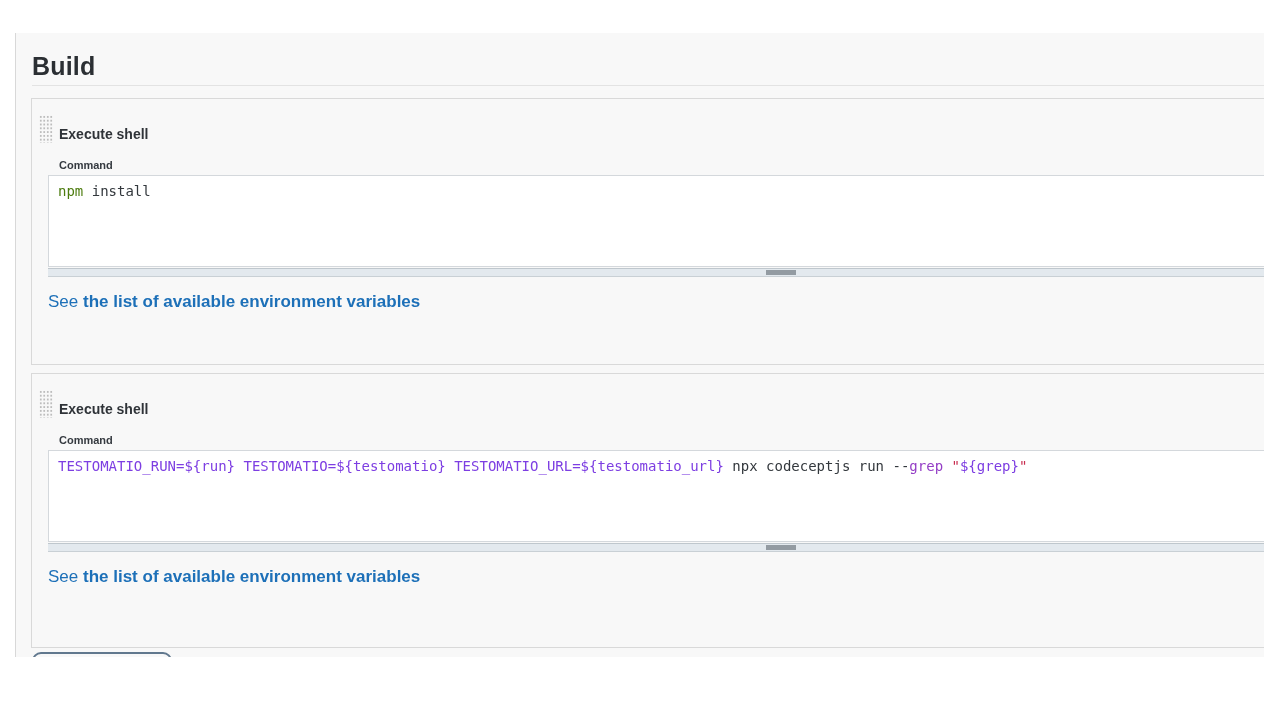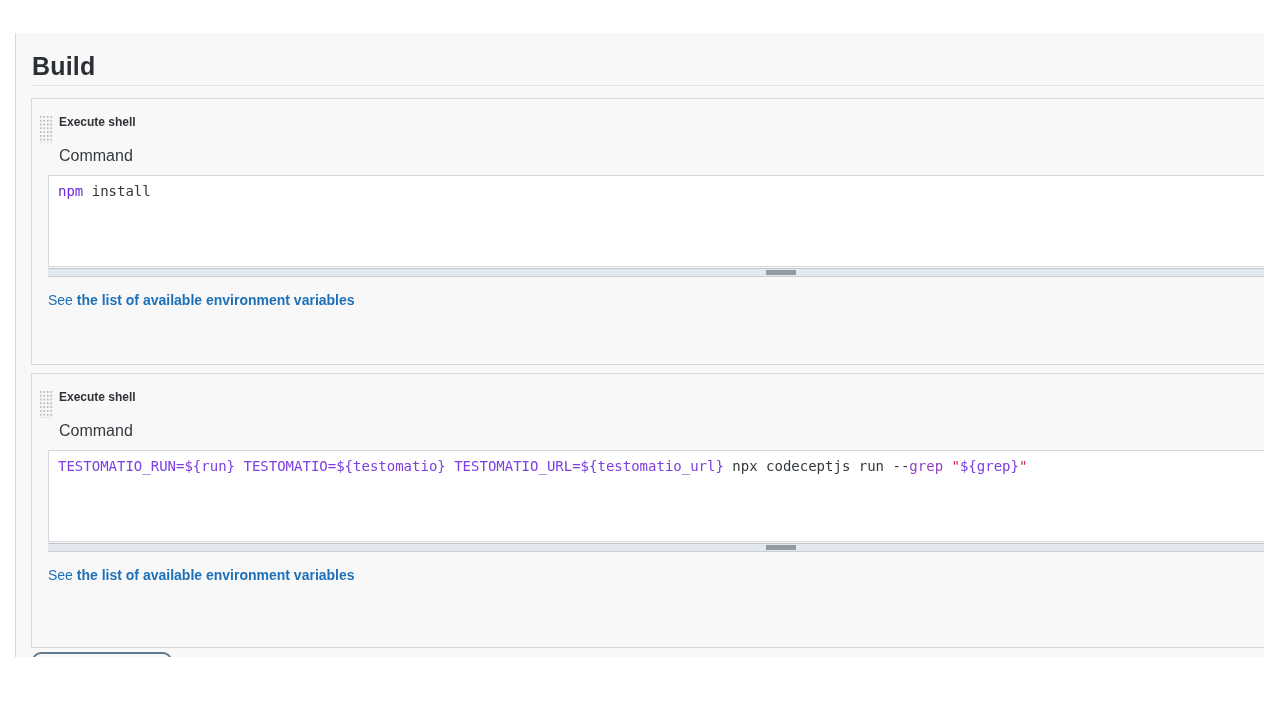--- a/index.html
+++ b/index.html
@@ -26,45 +26,45 @@
   }
   .panel-1{top:65px;height:267px;}
   .panel-2{top:340px;height:275px;}
   .drag-handle{
     position:absolute;left:7px;top:16px;width:14px;height:28px;
     background-image:radial-gradient(#bdbdbd 1px, transparent 1.1px);
     background-size:3.5px 3.8px;
     cursor:grab;
   }
   .step-title{
-    position:absolute;left:27px;top:16px;
-    font-size:12px;font-weight:700;color:#2f3338;
+    position:absolute;left:27px;top:27px;
+    font-size:14px;font-weight:700;color:#2f3338;
   }
   .field-label{
-    position:absolute;left:27px;top:48px;
-    font-size:16px;font-weight:400;color:#353a40;
+    position:absolute;left:27px;top:60px;
+    font-size:11px;font-weight:700;color:#353a40;
   }
   .code-box{
     position:absolute;left:16px;top:76px;width:1466px;height:92px;
     background:#ffffff;border:1px solid #d4d8dc;box-sizing:border-box;
     font-family:"DejaVu Sans Mono", monospace;font-size:14px;line-height:19px;
     padding:6px 9px;white-space:pre;overflow:hidden;cursor:text;
   }
   .resize-bar{
     position:absolute;left:16px;top:169px;width:1466px;height:9px;
     background:#e3e9ee;border-top:1px solid #bfc7cd;border-bottom:1px solid #c9d0d5;
     box-sizing:border-box;cursor:row-resize;
   }
   .grip{
     position:absolute;left:50%;top:1px;transform:translateX(-50%);
     width:30px;height:5px;background:#939ba2;
   }
   .help-line{
     position:absolute;left:16px;top:193px;
-    font-size:14px;color:#1d70b8;
+    font-size:17px;color:#1d70b8;
   }
   .help-line a{
     color:#1d70b8;font-weight:700;text-decoration:none;cursor:pointer;
   }
   .add-step{
     position:absolute;left:16px;top:619px;width:140px;height:40px;
     border:2px solid #61788e;border-radius:9px;background:#f8f8f8;cursor:pointer;
   }
 </style>
 </head>
@@ -72,21 +72,21 @@
 
 <div class="content">
 
   <h2 class="section-title">Build</h2>
   <div class="rule"></div>
 
   <div class="step-panel panel-1">
     <div class="drag-handle"></div>
     <div class="step-title">Execute shell</div>
     <div class="field-label">Command</div>
-    <div class="code-box"><code><span style="color: #6d28d9;">npm</span><span style="color: rgb(51, 56, 61); margin-top: 24px;"> install</span></code></div>
+    <div class="code-box"><code><span style="color: #4d7c0f;">npm</span><span style="color: rgb(51, 56, 61); margin-top: 24px;"> install</span></code></div>
     <div class="resize-bar">
       <span class="grip"></span>
     </div>
     <div class="help-line"><span>See </span><a>the list of available environment variables</a></div>
   </div>
 
   <div class="step-panel panel-2">
     <div class="drag-handle"></div>
     <div class="step-title">Execute shell</div>
     <div class="field-label">Command</div>

